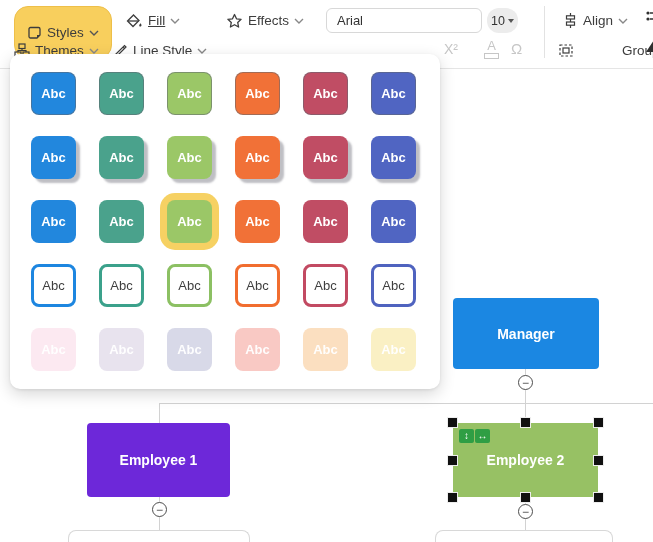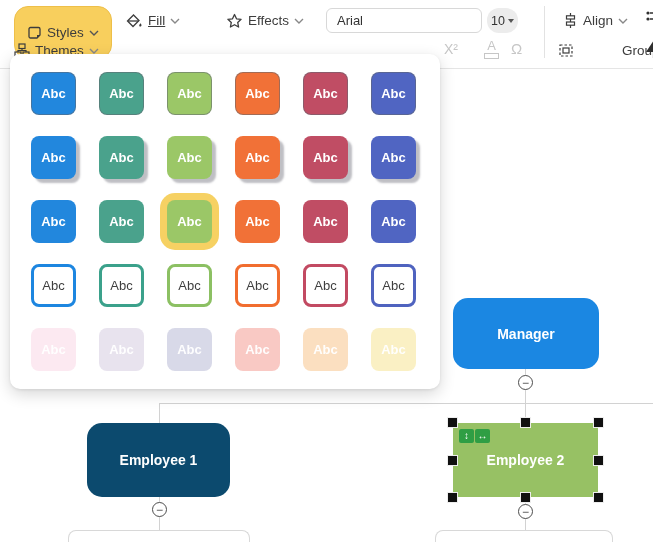--- a/index.html
+++ b/index.html
@@ -46,21 +46,21 @@
     font-size:13px;font-weight:bold;color:#ffffff;cursor:pointer;box-sizing:border-box;}
   .swatch.v-solid-border{border:1px solid rgba(96,102,112,.55);}
   .swatch.v-shadow{box-shadow:4px 4px 2px rgba(148,148,156,.6);}
   .swatch.v-outline{background:#ffffff;color:#3f3f3f;font-weight:normal;}
   .swatch.v-pastel{color:rgba(255,255,255,.95);}
   .swatch.selected{box-shadow:0 0 0 7px var(--hl,#f6d163);}
   
   .canvas{position:absolute;left:0;top:0;width:653px;height:542px;z-index:1;}
   .cline{position:absolute;background:#d2d2d2;}
   .node{position:absolute;display:flex;align-items:center;justify-content:center;
-    color:#fff;font-size:14px;font-weight:bold;border-radius:15px;cursor:pointer;}
+    color:#fff;font-size:14px;font-weight:bold;border-radius:4px;cursor:pointer;}
   .node.square{border-radius:2px;}
   .handle{position:absolute;width:11px;height:11px;background:#101010;border:1px solid #ededed;
     box-sizing:border-box;cursor:pointer;}
   .badge{position:absolute;width:15px;height:14px;background:#2f9e44;border-radius:2px;color:#fff;
     font-size:10px;font-weight:bold;display:flex;align-items:center;justify-content:center;line-height:1;}
   .toggle{position:absolute;width:15px;height:15px;border-radius:50%;background:#fff;
     border:1.5px solid #4d4d4d;box-sizing:border-box;display:flex;align-items:center;justify-content:center;
     font-size:12px;color:#4d4d4d;line-height:1;cursor:pointer;z-index:3;}
   .stub{position:absolute;height:22px;background:#fff;border:1px solid #d8d8d8;border-bottom:none;
     border-radius:8px 8px 0 0;box-sizing:border-box;z-index:2;}
@@ -78,21 +78,21 @@
   <div class="stub" style="left:68px;top:530px;width:182px;"></div>
   <div class="stub" style="left:435px;top:530px;width:178px;"></div>
 
   <div id="nodes-layer">
       <div style="position: absolute; left: 453px; top: 298px; width: 146px; height: 71px; z-index: 2;">
         <div class="node" style="left: 0px; top: 0px; width: 100%; height: 100%; background: rgb(27, 135, 226); color: rgb(255, 255, 255);">
           <span>Manager</span>
         </div>
       </div>
       <div style="position: absolute; left: 87px; top: 423px; width: 143px; height: 74px; z-index: 2;">
-        <div class="node" style="left: 0px; top: 0px; width: 100%; height: 100%; background: #0c4a6e; color: rgb(255, 255, 255);">
+        <div class="node" style="left: 0px; top: 0px; width: 100%; height: 100%; background: #6d28d9; color: rgb(255, 255, 255);">
           <span>Employee 1</span>
         </div>
       </div>
       <div style="position: absolute; left: 453px; top: 423px; width: 145px; height: 74px; z-index: 2;">
         <div class="node square" style="left: 0px; top: 0px; width: 100%; height: 100%; background: rgb(151, 193, 100); color: rgb(255, 255, 255);">
           <span>Employee 2</span>
         </div>
         <div class="handle" style="left: -6px; top: -6px;"></div>
         <div class="handle" style="left: 67px; top: -6px;"></div>
         <div class="handle" style="left: 140px; top: -6px;"></div>
@@ -151,20 +151,29 @@
       <rect x="1" y="9" width="6" height="4.5" fill="none" stroke="#3c3c3c" stroke-width="1.2"></rect>
       <rect x="9" y="9" width="6" height="4.5" fill="none" stroke="#3c3c3c" stroke-width="1.2"></rect>
       <path d="M8 5.5 v2 M4 9 v-1.5 h8 V9" fill="none" stroke="#3c3c3c" stroke-width="1.2"></path>
     </svg>
     <span>Themes</span>
     <svg width="10" height="6" viewBox="0 0 10 6">
         <path d="M1 1 L5 5 L9 1" stroke="#888" stroke-width="1.4" fill="none"></path>
       </svg>
   </div>
 
+  <div class="tb-item pos-linestyle">
+    <svg width="16" height="15" viewBox="0 0 16 15">
+      <path d="M2 13 L12.5 2.5 l1.5 1.5 L3.5 14.5 L1.5 15 z M11 4 l1.5 1.5" fill="none" stroke="#3c3c3c" stroke-width="1.2"></path>
+    </svg>
+    <span>Line Style</span>
+    <svg width="10" height="6" viewBox="0 0 10 6">
+        <path d="M1 1 L5 5 L9 1" stroke="#888" stroke-width="1.4" fill="none"></path>
+      </svg>
+  </div>
 
   <input class="font-input" value="Arial" style="">
 
   <div class="size-select">
     <span>10</span>
     <span class="size-caret"></span>
   </div>
 
   <div class="v-sep"></div>
 

